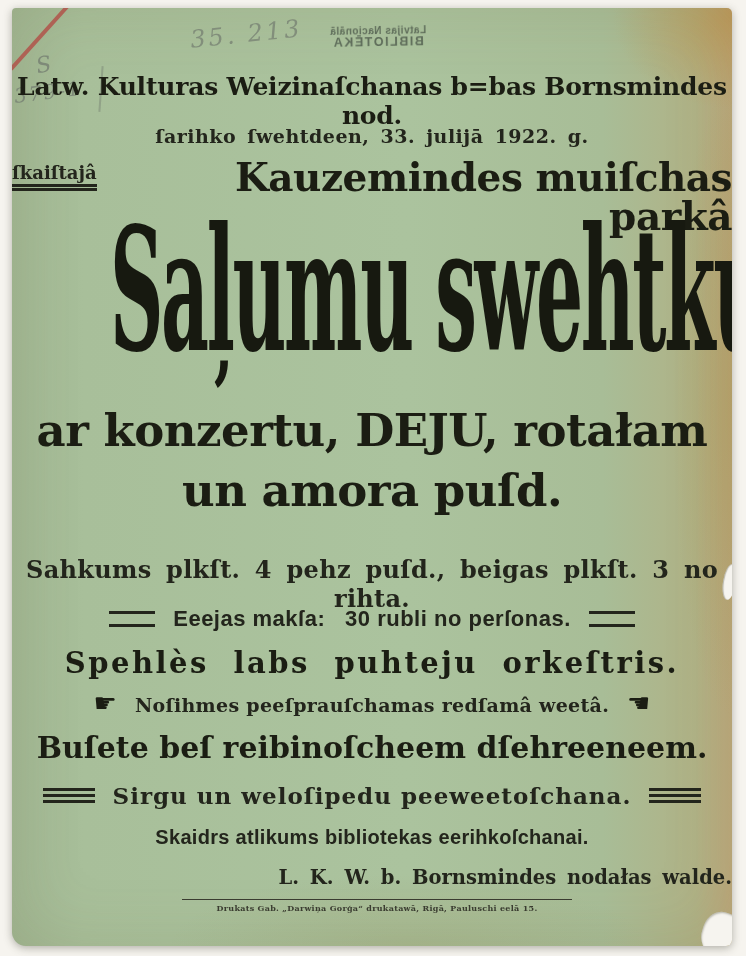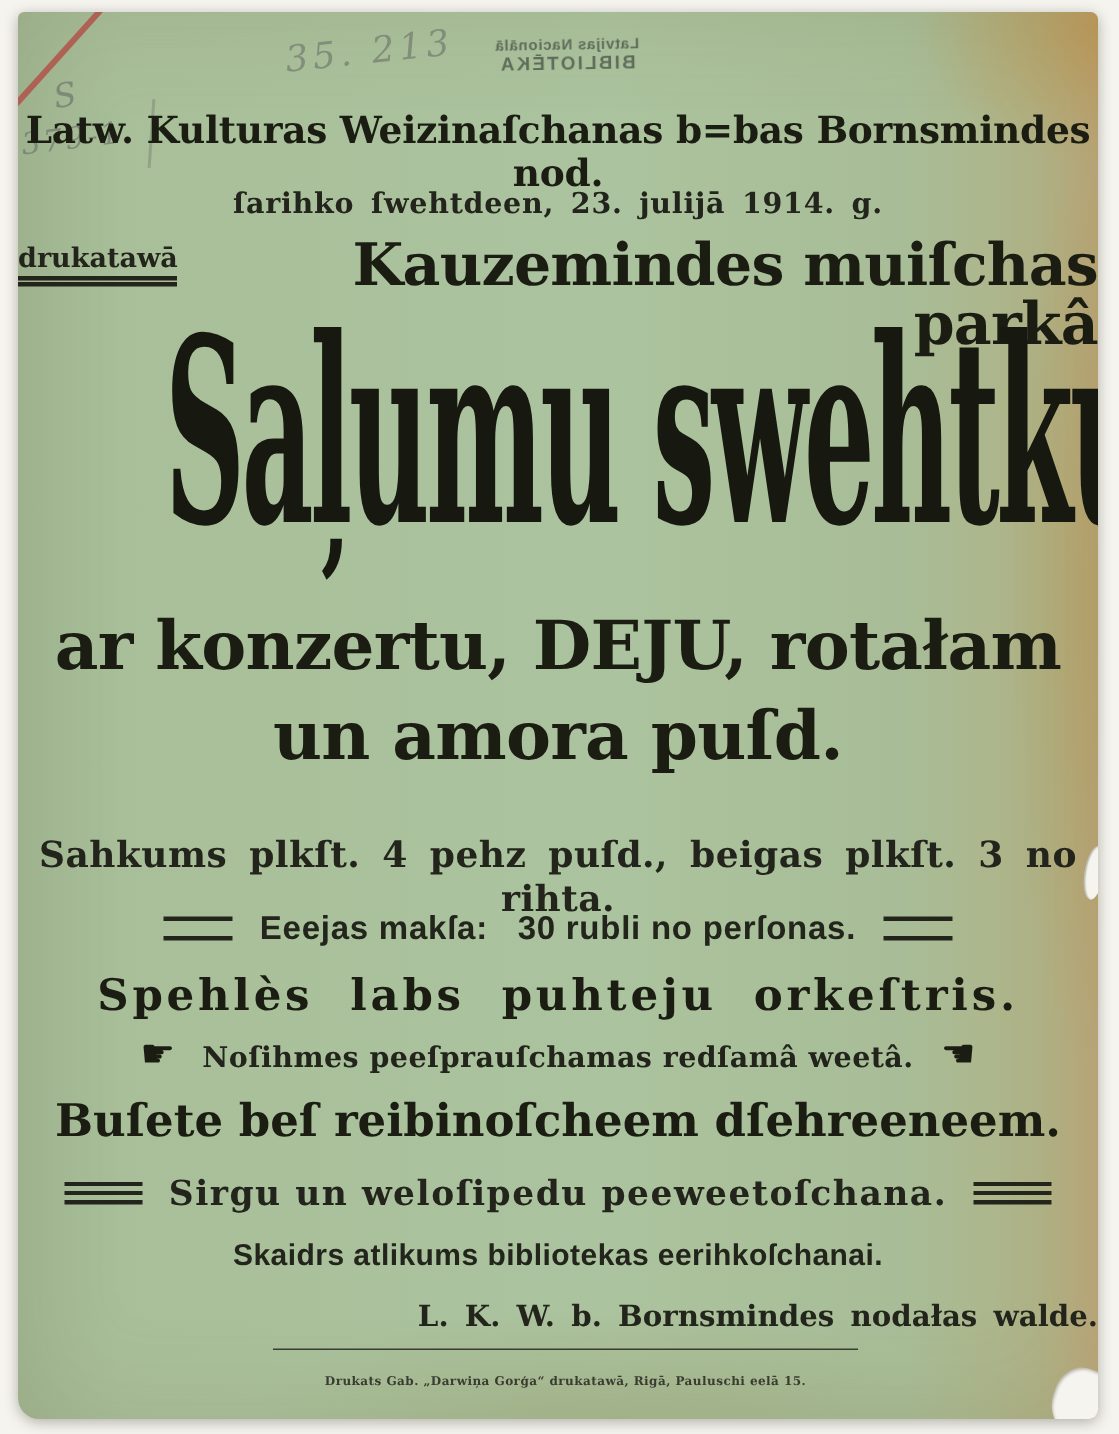--- a/index.html
+++ b/index.html
@@ -165,21 +165,21 @@
     font-size:20px;font-weight:bold;letter-spacing:.3px;
   }
   .signature-line{
     top:858px;right:0;width:100%;
     text-align:right;box-sizing:border-box;
     font-size:19.5px;font-weight:bold;word-spacing:4px;
   }
   .imprint{
     top:891px;left:170px;width:390px;
     border-top:1.5px solid #3a3c30;
-    padding-top:15px;
+    padding-top:3px;
     text-align:center;
     font-size:8px;font-weight:bold;
     color:#3a3c30;letter-spacing:.3px;
   }
 
   
   .tear-right{
     right:-4px;top:556px;width:13px;height:36px;
     background:var(--bg);border-radius:50%;
     transform:rotate(9deg);
@@ -204,24 +204,24 @@
     <div class="l2">BIBLIOTĒKA</div>
   </div>
 
   <div class="abs red-mark"></div>
   <div class="abs shelf-letter">S</div>
   <div class="abs shelf-number">379-1</div>
   <div class="abs pencil-stroke"></div>
 
   <div class="abs center org-line">Latw. Kulturas Weizinaſchanas b=bas Bornsmindes nod.</div>
 
-  <div class="abs center date-line">ſarihko ſwehtdeen, 23. julijā 1914. g.</div>
+  <div class="abs center date-line">ſarihko ſwehtdeen, 33. julijā 1922. g.</div>
 
   <div class="abs venue-row">
-    <span class="venue-prefix">drukatawā</span>
+    <span class="venue-prefix">ſkaiſtajâ</span>
     <span class="venue-main">Kauzemindes muiſchas parkâ</span>
   </div>
 
   <div class="abs center title-wrap">
     <span class="title">Saļumu swehtkus</span>
   </div>
 
   <div class="abs center sub1">ar konzertu, DEJU, rotałam</div>
   <div class="abs center sub2">un amora puſd.</div>
 

